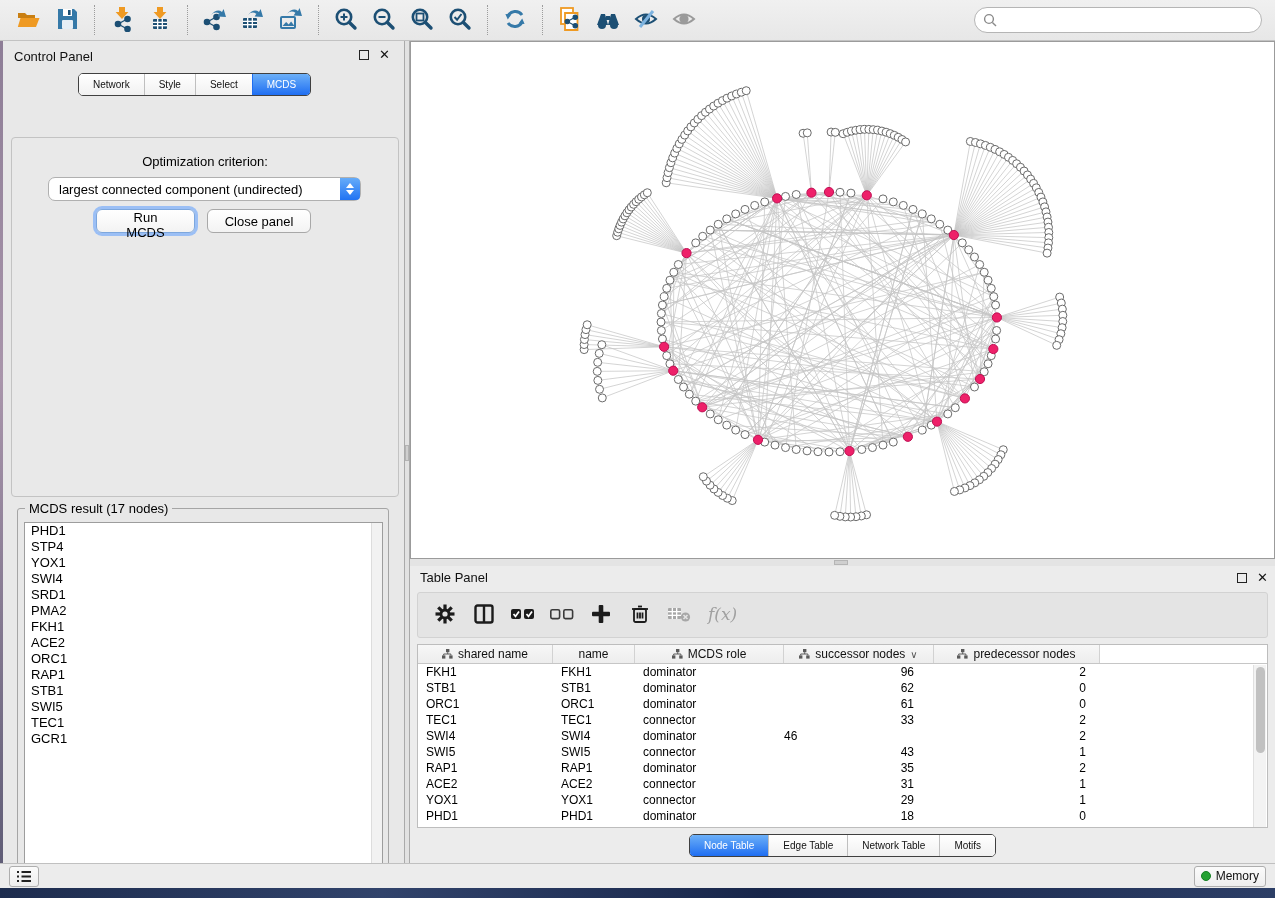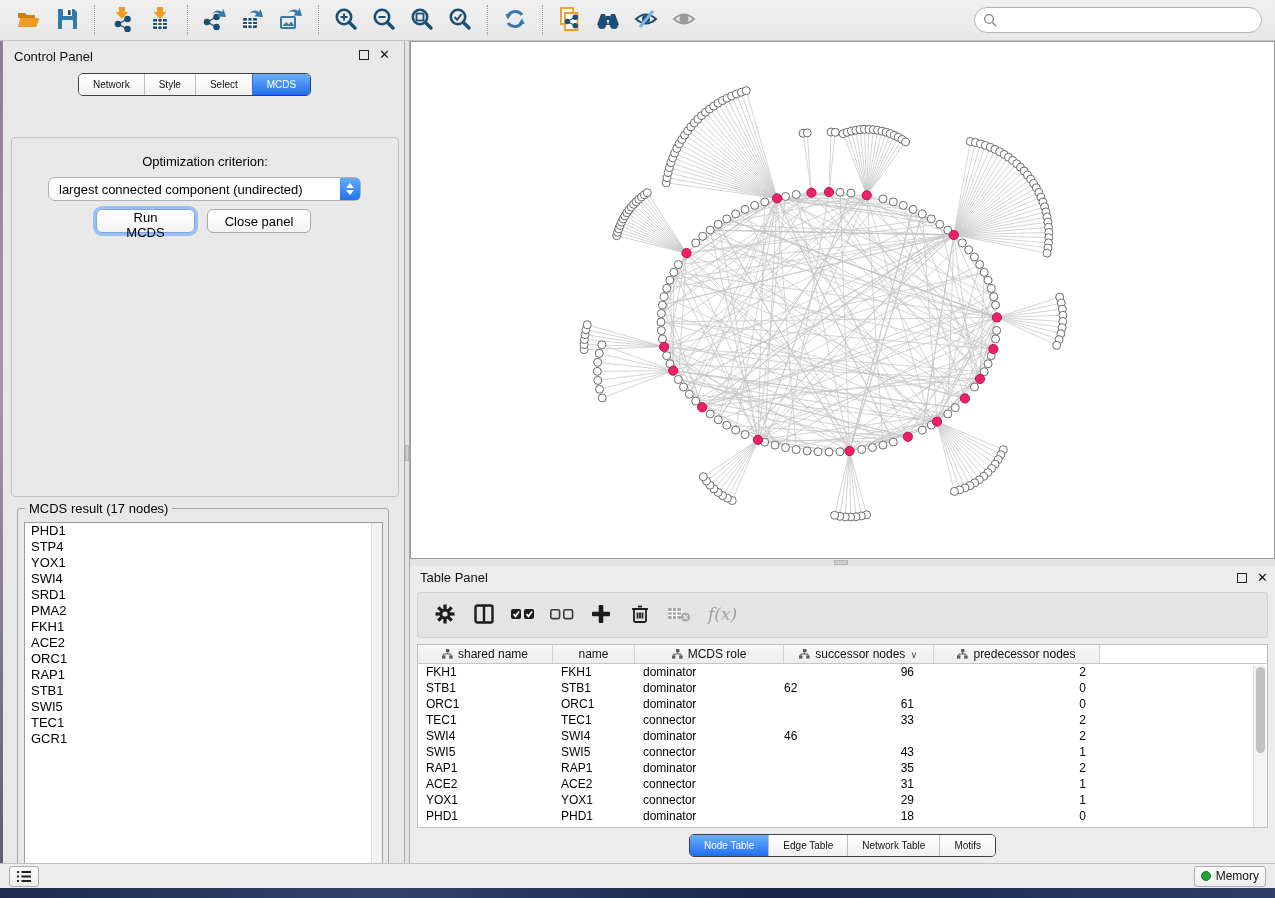--- a/index.html
+++ b/index.html
@@ -1106,21 +1106,21 @@
           <div class="nt-td" style="width: 135px; text-align: left; padding-left: 8px;">FKH1</div>
           <div class="nt-td" style="width: 82px; text-align: left; padding-left: 8px;">FKH1</div>
           <div class="nt-td" style="width: 149px; text-align: left; padding-left: 8px;">dominator</div>
           <div class="nt-td" style="width: 150px; text-align: right; padding-right: 20px;">96</div>
           <div class="nt-td" style="width: 166px; text-align: right; padding-right: 14px;">2</div>
         </div>
         <div class="nt-row">
           <div class="nt-td" style="width: 135px; text-align: left; padding-left: 8px;">STB1</div>
           <div class="nt-td" style="width: 82px; text-align: left; padding-left: 8px;">STB1</div>
           <div class="nt-td" style="width: 149px; text-align: left; padding-left: 8px;">dominator</div>
-          <div class="nt-td" style="width: 150px; text-align: left; padding-right: 20px;">62</div>
+          <div class="nt-td" style="width: 150px; text-align: right; padding-right: 20px;">62</div>
           <div class="nt-td" style="width: 166px; text-align: right; padding-right: 14px;">0</div>
         </div>
         <div class="nt-row">
           <div class="nt-td" style="width: 135px; text-align: left; padding-left: 8px;">ORC1</div>
           <div class="nt-td" style="width: 82px; text-align: left; padding-left: 8px;">ORC1</div>
           <div class="nt-td" style="width: 149px; text-align: left; padding-left: 8px;">dominator</div>
           <div class="nt-td" style="width: 150px; text-align: right; padding-right: 20px;">61</div>
           <div class="nt-td" style="width: 166px; text-align: right; padding-right: 14px;">0</div>
         </div>
         <div class="nt-row">

